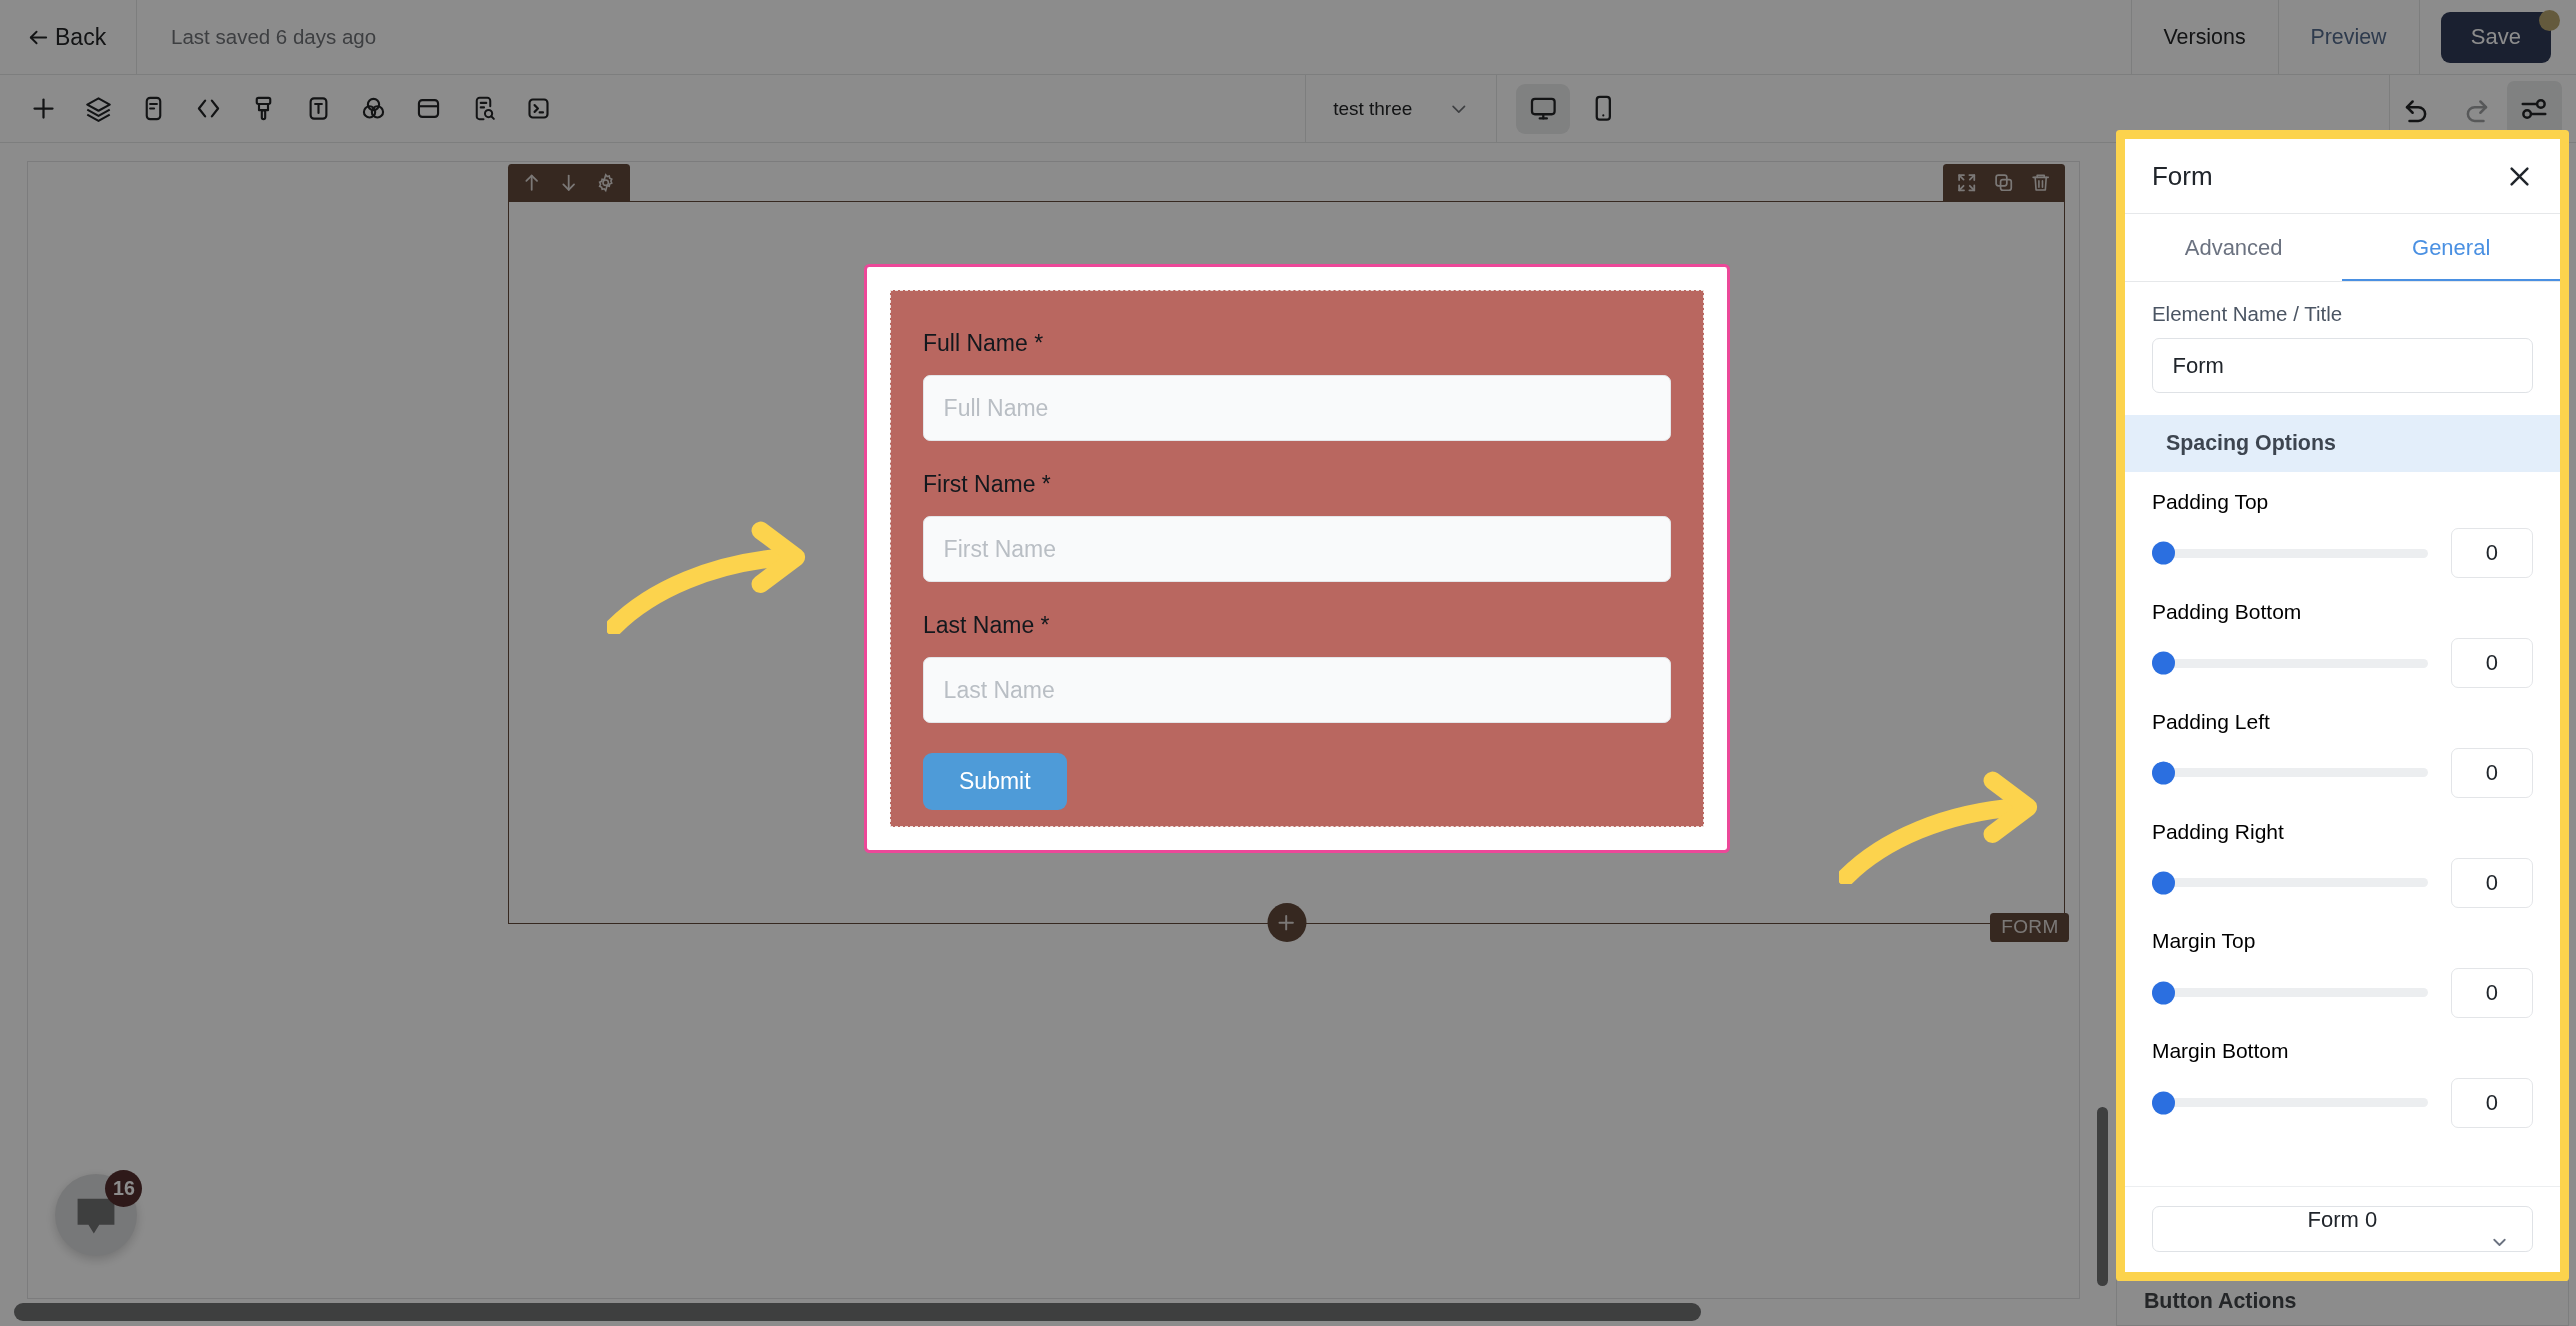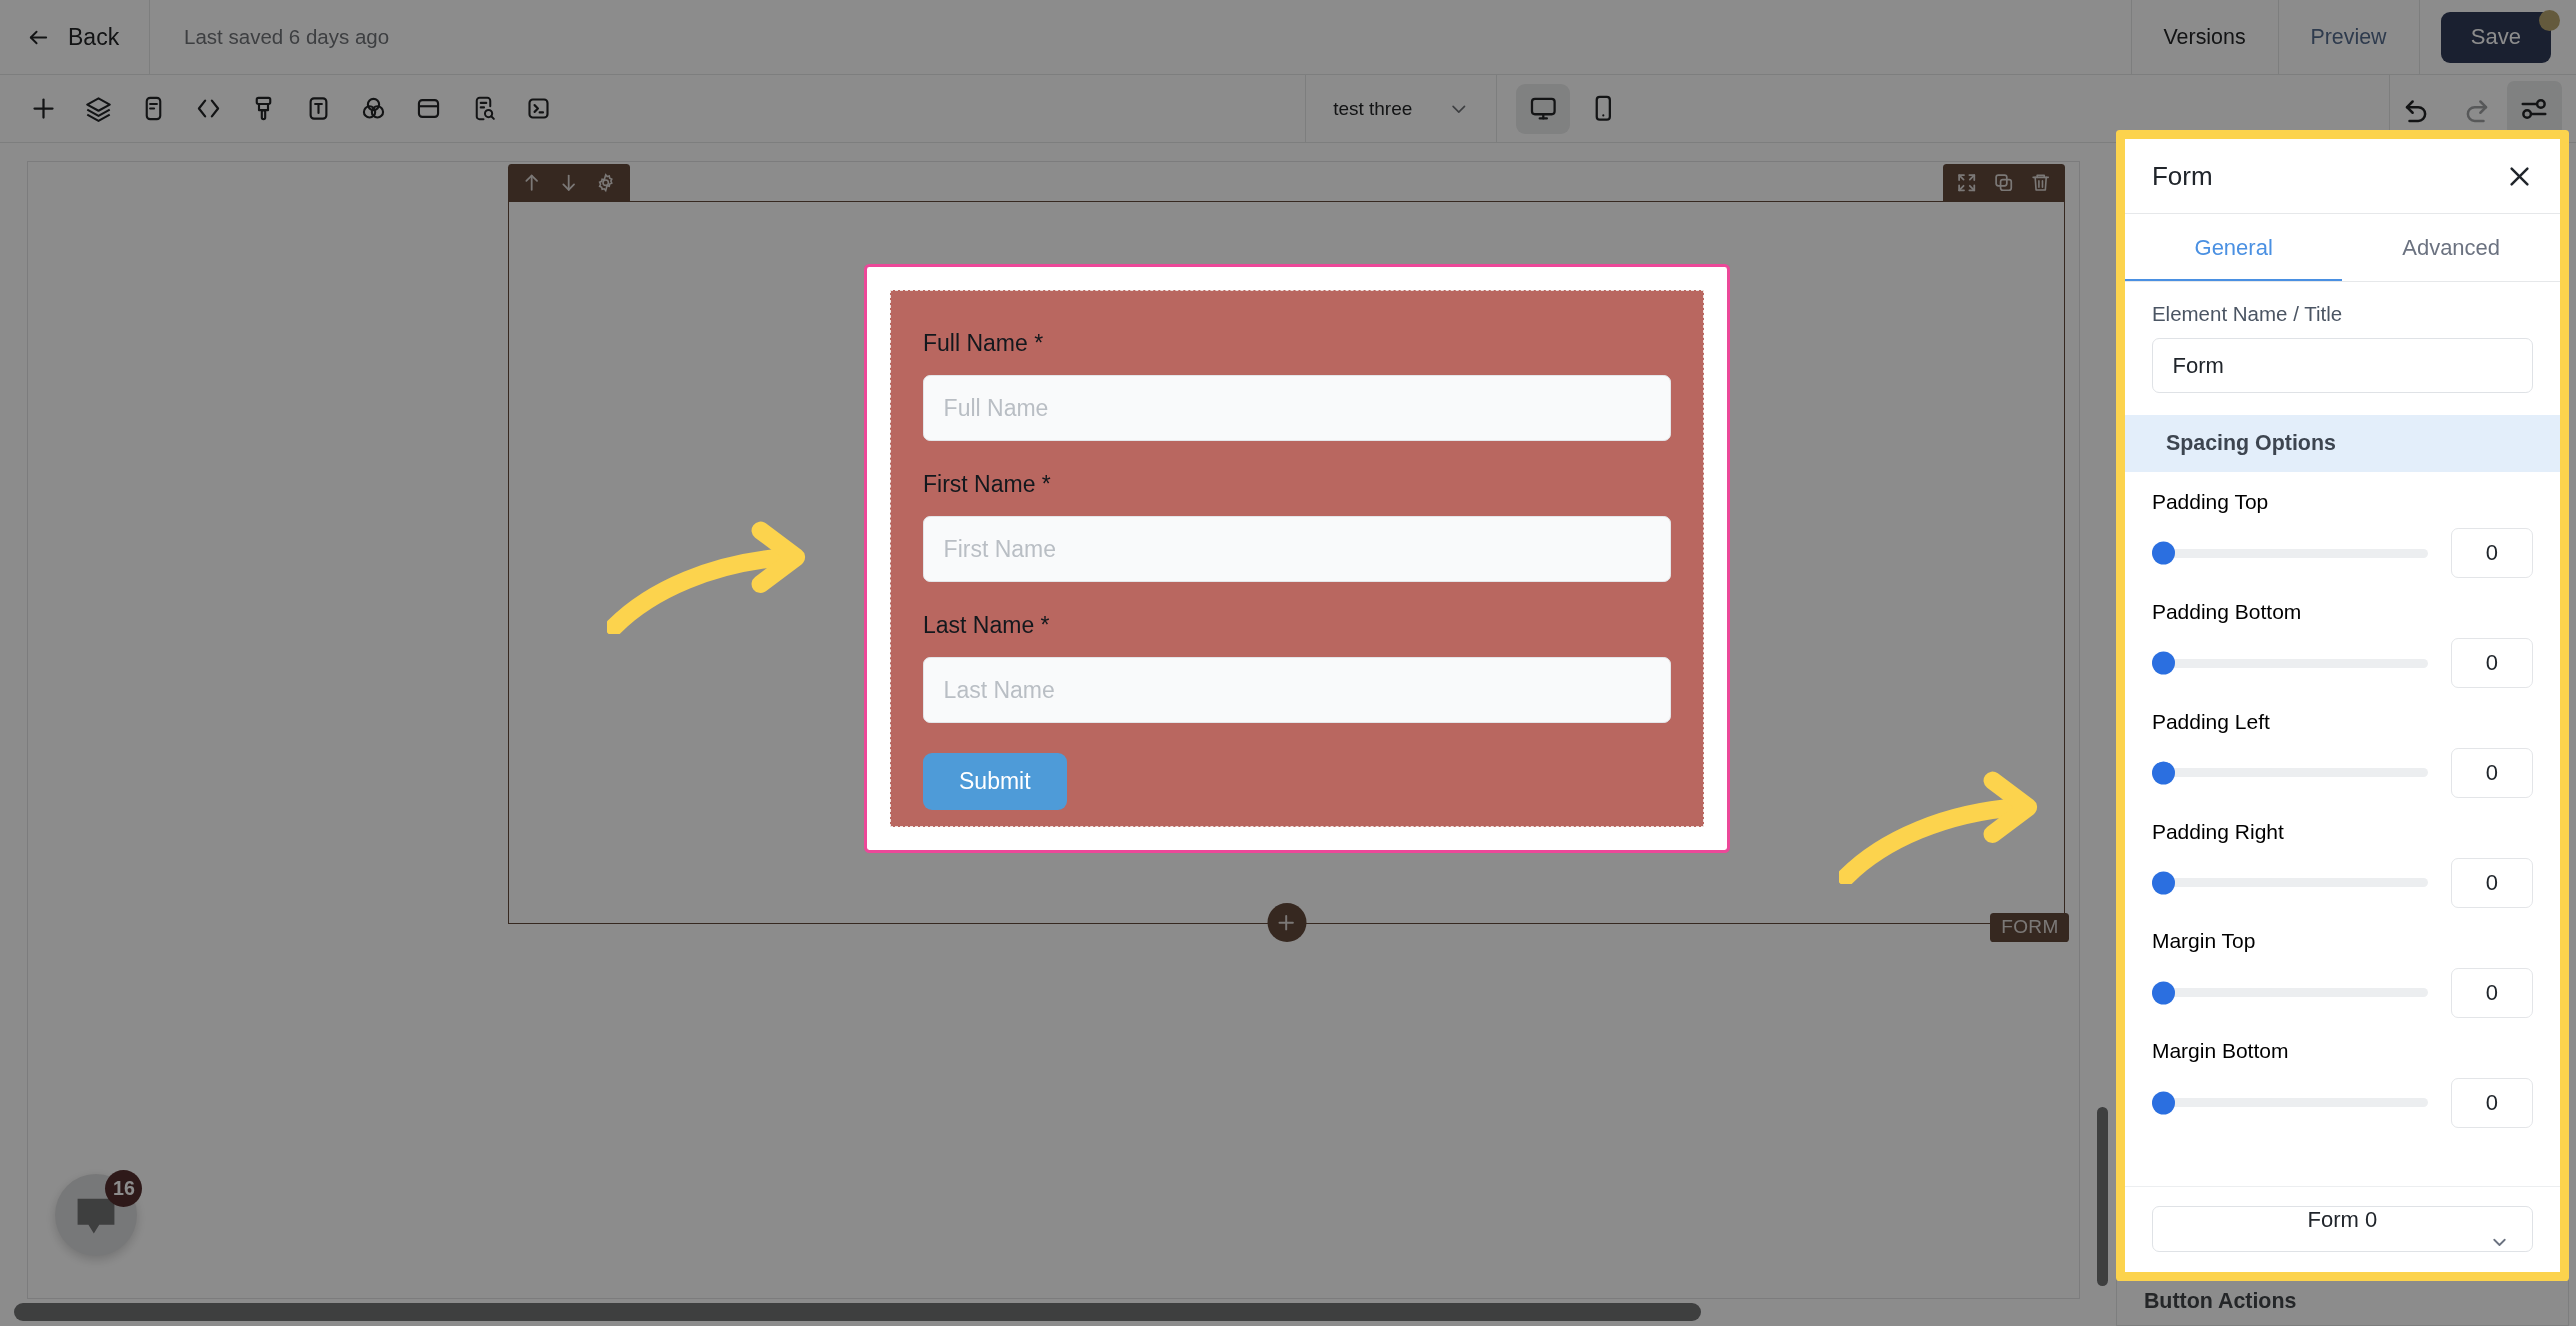--- a/index.html
+++ b/index.html
@@ -19,21 +19,21 @@
   .dimmed { filter: brightness(0.55) saturate(0.35); }
 
   
   .header {
     position: absolute; top: 0; left: 0; right: 0; height: 75px;
     background: #ffffff;
     border-bottom: 0.9px solid #e3e5e8;
     display: flex; align-items: center;
   }
   .back-btn {
-    display: flex; align-items: center; gap: 18px;
+    display: flex; align-items: center; gap: 5px;
     padding: 0 30px 0 27px; height: 100%;
     cursor: pointer;
   }
   .back-arrow { width: 23px; height: 23px; flex: none; }
   .back-label { font-size: 23px; color: #20252b; }
   .hdr-divider { width: 0.9px; height: 75px; background: #e3e5e8; }
   .saved-text { font-size: 20.5px; color: #6b7280; padding-left: 34px; }
   .hdr-right { margin-left: auto; display: flex; align-items: center; height: 100%; }
   .hdr-link {
     font-size: 21.4px; color: #20252b; padding: 0 32px;
@@ -529,22 +529,22 @@
       <span class="rp-title">Form</span>
       <span class="rp-close">
         <svg viewBox="0 0 24 24" fill="none" stroke="#20252b" stroke-width="2.2" stroke-linecap="round">
             <line x1="5" y1="5" x2="19" y2="19"></line>
             <line x1="19" y1="5" x2="5" y2="19"></line>
           </svg>
       </span>
     </div>
 
     <div class="rp-tabs">
+      <div class="rp-tab">Advanced</div>
       <div class="rp-tab active">General</div>
-      <div class="rp-tab">Advanced</div>
     </div>
 
     <div class="rp-scroll">
 
       <div class="rp-field-group">
         <div class="rp-field-label">Element Name / Title</div>
         <input class="rp-text-input" value="Form" style="">
       </div>
 
       <div class="rp-section-head">Spacing Options</div>

